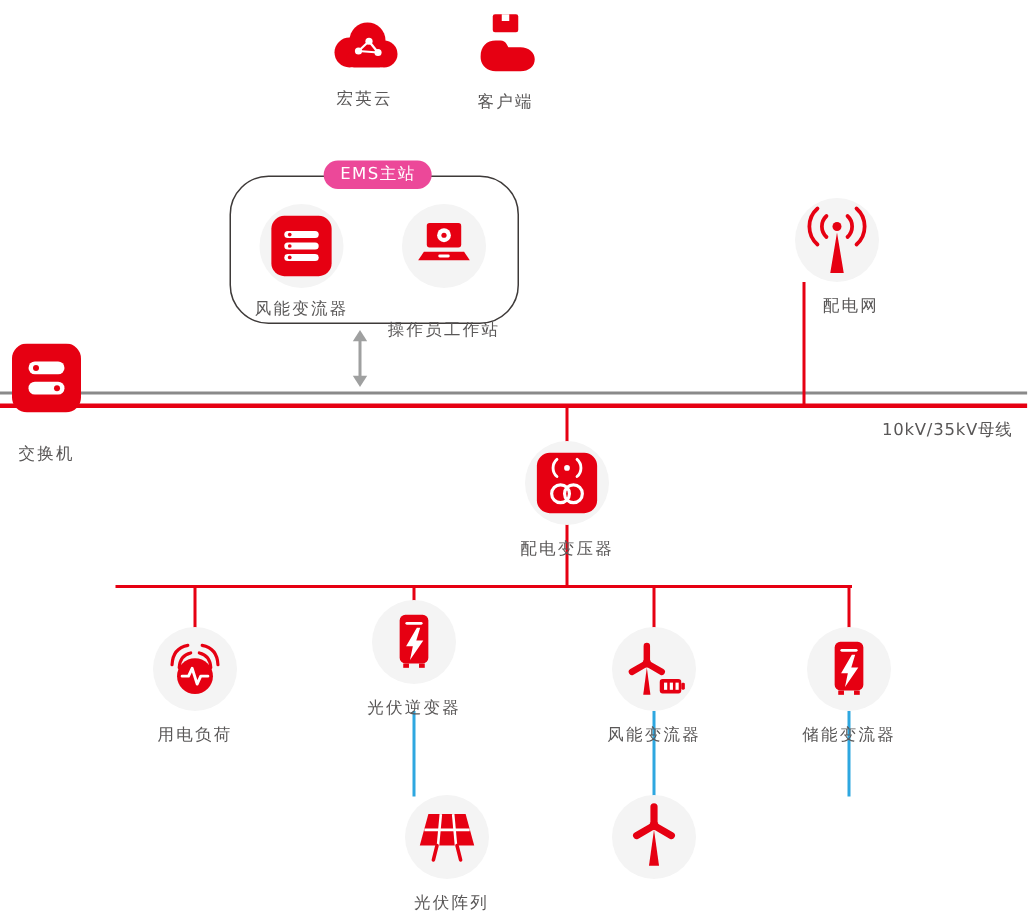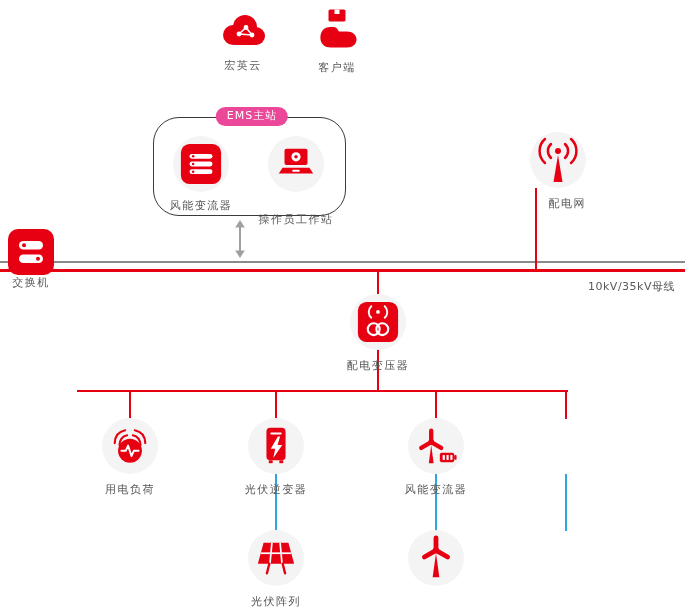--- a/index.html
+++ b/index.html
@@ -133,21 +133,21 @@
   </div>
 
   <div class="node" style="left:-19px;top:229px;">
     <svg width="46" height="46" viewBox="0 0 46 46">
       <rect x="0" y="0" width="46" height="46" rx="10" fill="#e60012"></rect>
       <rect x="11" y="12" width="24" height="8.5" rx="4.25" fill="#ffffff"></rect>
       <rect x="11" y="25.5" width="24" height="8.5" rx="4.25" fill="#ffffff"></rect>
       <circle cx="16" cy="16.25" r="2" fill="#e60012"></circle>
       <circle cx="30" cy="29.75" r="2" fill="#e60012"></circle>
     </svg>
-    <div class="label" style="margin-top:0;font-family:Liberation Serif, serif;">交换机</div>
+    <div class="label" style="margin-top:20px;font-family:Liberation Serif, serif;">交换机</div>
   </div>
 
   <div class="bus-label">10kV/35kV母线</div>
 
   <div class="node" style="left:328px;top:294px;justify-content:center;">
     <div class="circle">
       <svg width="44" height="44" viewBox="0 0 46 46">
         <rect x="2" y="2" width="42" height="42" rx="9" fill="#e60012"></rect>
         <circle cx="23" cy="12.5" r="2" fill="#ffffff"></circle>
         <path d="M16,6.5 A8,8 0 0 0 16,18.5" fill="none" stroke="#ffffff" stroke-width="2" stroke-linecap="round"></path>
@@ -166,21 +166,21 @@
         <path d="M42,20 Q41.5,8.5 31,6.5" fill="none" stroke="#e60012" stroke-width="2.2" stroke-linecap="round"></path>
         <path d="M15,22 Q15.5,13.5 23,11.8" fill="none" stroke="#e60012" stroke-width="2.2" stroke-linecap="round"></path>
         <path d="M37,22 Q36.5,13.5 29,11.8" fill="none" stroke="#e60012" stroke-width="2.2" stroke-linecap="round"></path>
         <circle cx="26" cy="28" r="12.5" fill="#e60012"></circle>
         <polyline points="17,28 21.5,28 24,22.5 27.5,33.5 30,28 35,28" fill="none" stroke="#ffffff" stroke-width="2" stroke-linejoin="round" stroke-linecap="round"></polyline>
       </svg>
     </div>
     <div class="label">用电负荷</div>
   </div>
 
-  <div class="node" style="left:226px;top:418px;justify-content:center;">
+  <div class="node" style="left:226px;top:400px;justify-content:center;">
     <div class="circle">
       <svg width="44" height="44" viewBox="0 0 46 46">
         <rect x="13" y="4" width="20" height="34" rx="4" fill="#e60012"></rect>
         <rect x="17" y="9" width="12" height="2" rx="1" fill="#ffffff"></rect>
         <polygon points="25,13 17.5,26 22.2,26 20.2,35.5 29.5,22 24.6,22 27.3,13" fill="#ffffff"></polygon>
         <rect x="15.5" y="38" width="4" height="3" fill="#e60012"></rect>
         <rect x="26.5" y="38" width="4" height="3" fill="#e60012"></rect>
       </svg>
     </div>
     <div class="label">光伏逆变器</div>
@@ -197,22 +197,34 @@
         <rect x="30" y="30" width="15" height="10" rx="2" fill="#e60012"></rect>
         <rect x="45" y="32.5" width="2.5" height="5" rx="1" fill="#e60012"></rect>
         <rect x="33" y="32.5" width="2.2" height="5" fill="#ffffff"></rect>
         <rect x="37" y="32.5" width="2.2" height="5" fill="#ffffff"></rect>
         <rect x="41" y="32.5" width="2.2" height="5" fill="#ffffff"></rect>
       </svg>
     </div>
     <div class="label">风能变流器</div>
   </div>
 
-
-  <div class="node" style="left:226px;top:530px;">
+  <div class="node" style="left:516px;top:418px;">
+    <div class="circle">
+      <svg width="44" height="44" viewBox="0 0 46 46">
+        <rect x="13" y="4" width="20" height="34" rx="4" fill="#e60012"></rect>
+        <rect x="17" y="9" width="12" height="2" rx="1" fill="#ffffff"></rect>
+        <polygon points="25,13 17.5,26 22.2,26 20.2,35.5 29.5,22 24.6,22 27.3,13" fill="#ffffff"></polygon>
+        <rect x="15.5" y="38" width="4" height="3" fill="#e60012"></rect>
+        <rect x="26.5" y="38" width="4" height="3" fill="#e60012"></rect>
+      </svg>
+    </div>
+    <div class="label">储能变流器</div>
+  </div>
+
+  <div class="node" style="left:226px;top:530px;align-items:flex-end;">
     <div class="circle">
       <svg width="48" height="42" viewBox="0 0 50 44">
         <path d="M12,6 L38,6 L44,28 L6,28 Z" fill="#e60012"></path>
         <line x1="20.7" y1="6" x2="18.7" y2="28" stroke="#ffffff" stroke-width="1.8"></line>
         <line x1="29.3" y1="6" x2="31.3" y2="28" stroke="#ffffff" stroke-width="1.8"></line>
         <line x1="9.2" y1="17" x2="40.8" y2="17" stroke="#ffffff" stroke-width="1.8"></line>
         <line x1="18" y1="28" x2="15.5" y2="38" stroke="#e60012" stroke-width="2.5" stroke-linecap="round"></line>
         <line x1="32" y1="28" x2="34.5" y2="38" stroke="#e60012" stroke-width="2.5" stroke-linecap="round"></line>
       </svg>
     </div>

